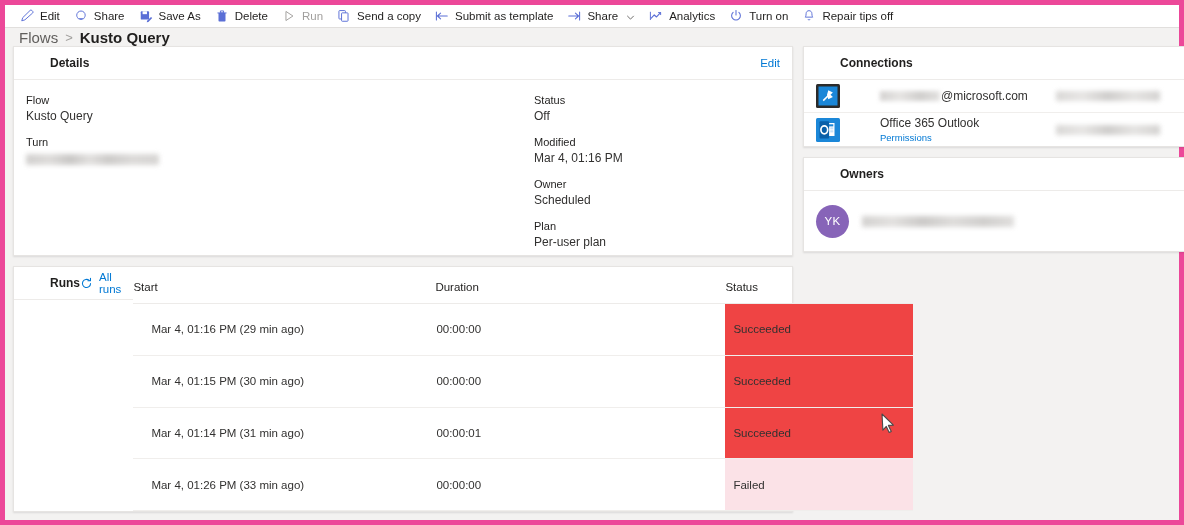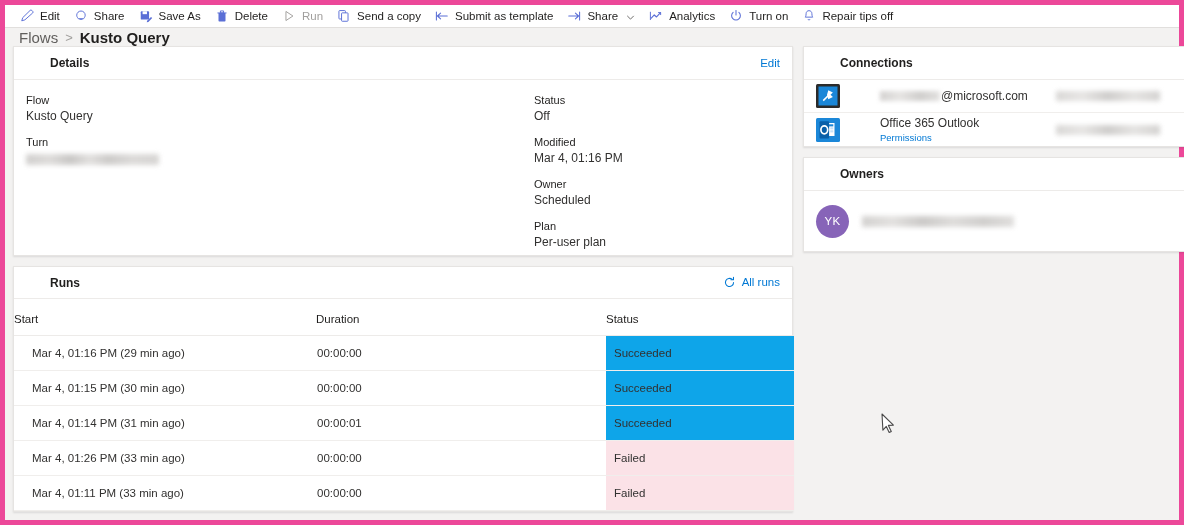--- a/index.html
+++ b/index.html
@@ -95,40 +95,40 @@
     height: 11px; width: 133px;
     background: linear-gradient(90deg,#c9c7c5 0%,#d8d6d4 18%,#bfbdbb 33%,#dcdad8 48%,#c4c2c0 62%,#d6d4d2 80%,#cfcdcb 100%);
     filter: blur(2.4px);
     opacity: .85;
     border-radius: 2px;
     vertical-align: middle;
     margin-top: 2px;
   }
 
   
-  .runs-card { flex: 1; display: flex; flex-direction: column; min-height: 0; }
-  .allruns-wrap { display: flex; gap: 6px; cursor: pointer; }
+  .runs-card { flex: 1; display: flex; min-height: 0; }
+  .allruns-wrap { display: flex; align-items: center; gap: 6px; cursor: pointer; }
   .refresh-ico { width: 13px; height: 13px; display: block; }
   .runs-table { width: 100%; border-collapse: collapse; table-layout: fixed; padding-left: 48px; }
   .runs-table th {
     text-align: left;
     font-size: 11.5px; font-weight: normal; color: #201f1e;
     padding: 14px 0 10px 0;
     border-bottom: 1px solid #edebe9;
   }
   .runs-table td {
     font-size: 11.5px; color: #323130;
     height: 35px;
     border-bottom: 1px solid #f0eeec;
     vertical-align: middle;
   }
   .c-start { width: 302px; padding-left: 18px; }
   .c-dur   { width: 290px; }
   .c-stat  { width: 188px; padding-left: 8px; }
-  .cell-succeeded { background: #0ea5e9; }
+  .cell-succeeded { background: #ef4444; }
   .cell-failed    { background: #fbe2e7; }
 
   
   .conn-row {
     display: flex; align-items: center;
     height: 33px;
     padding: 0 13px 0 12px;
     border-bottom: 1px solid #f0eeec;
     cursor: pointer;
     gap: 28px;
@@ -376,25 +376,20 @@
             <tr>
               <td class="c-start">Mar 4, 01:14 PM (31 min ago)</td>
               <td class="c-dur">00:00:01</td>
               <td class="c-stat cell-succeeded">Succeeded</td>
             </tr>
             <tr>
               <td class="c-start">Mar 4, 01:26 PM (33 min ago)</td>
               <td class="c-dur">00:00:00</td>
               <td class="c-stat cell-failed">Failed</td>
             </tr>
-            <tr>
-              <td class="c-start">Mar 4, 01:11 PM (33 min ago)</td>
-              <td class="c-dur">00:00:00</td>
-              <td class="c-stat cell-failed">Failed</td>
-            </tr>
           </tbody>
         </table>
       </div>
 
     </div>
 
     <div class="col-right">
 
       <div class="card">
         <div class="card-head">

